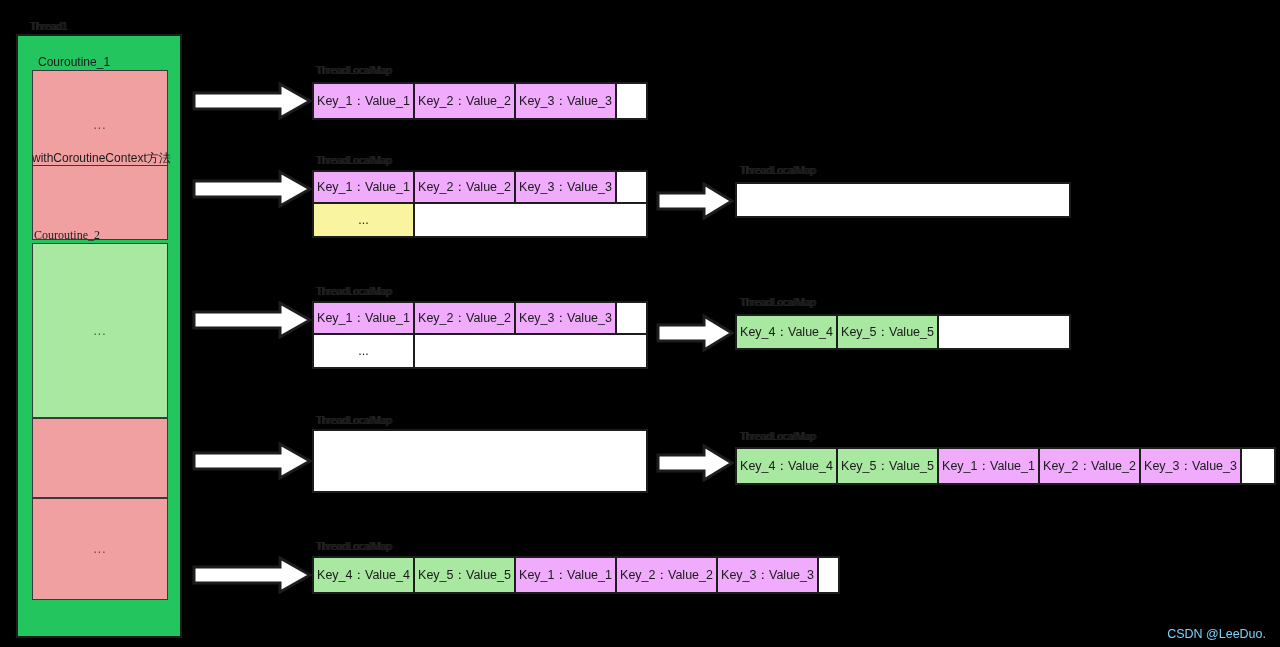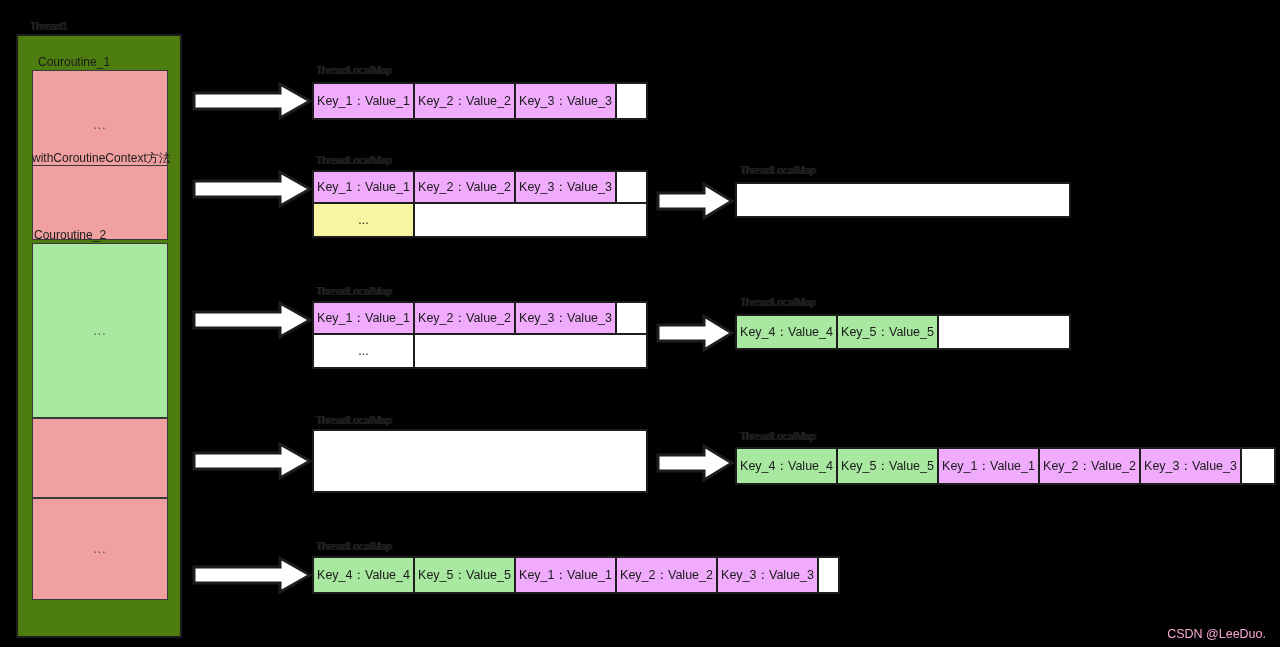--- a/index.html
+++ b/index.html
@@ -65,38 +65,38 @@
   .threadblock .line .cell.tail{border-right:none;}
 
   
   .arrow{position:absolute;}
   .arrow svg{display:block;}
 
   
   .coroutine-panel{
     position:absolute;
     left:16px;top:30px;width:166px;height:604px;
-    background:#4d7c0f;border:2px solid #1d1d1d;box-sizing:border-box;
+    background:#22c55e;border:2px solid #1d1d1d;box-sizing:border-box;
   }
   .cseg{
     box-sizing:border-box;
     border:1px solid #3a3a3a;
     display:flex;align-items:center;justify-content:center;
     font-size:12px;color:#444;
     position:relative;
   }
   .cseg.pink{background:#f0a0a0;}
   .cseg.green{background:#a8e8a0;}
   .cap{
     position:absolute;
     font-size:12px;color:#1a1a1a;white-space:nowrap;
   }
   .watermark{
     position:absolute;right:14px;bottom:10px;
-    color:#f9a8d4;font-size:12.5px;
+    color:#7dd3fc;font-size:12.5px;
   }
   .dots{font-size:12px;color:#4a4a4a;letter-spacing:1px;}
 </style>
 </head>
 <body>
 
 <div class="canvas">
 
   <div class="label" style="left:30px;top:16px;">Thread1</div>
 
@@ -106,21 +106,21 @@
     <div class="cseg pink" style="position:absolute;left:14px;top:34px;width:136px;height:110px;">
       <span class="dots">...</span>
     </div>
 
     <div class="cap" style="left:14px;top:114px;">withCoroutineContext方法</div>
 
     <div class="cseg pink" style="position:absolute;left:14px;top:129px;width:136px;height:75px;">
       <span class="dots"></span>
     </div>
 
-    <div class="cap" style="left:16px;top:192px;">Couroutine_2</div>
+    <div class="cap" style="left:16px;top:192px;font-family:Liberation Serif, serif;">Couroutine_2</div>
 
     <div class="cseg green" style="position:absolute;left:14px;top:207px;width:136px;height:175px;">
       <span class="dots">...</span>
     </div>
 
     <div class="cseg pink" style="position:absolute;left:14px;top:382px;width:136px;height:80px;">
       <span class="dots"></span>
     </div>
 
     <div class="cseg pink" style="position:absolute;left:14px;top:462px;width:136px;height:102px;">

